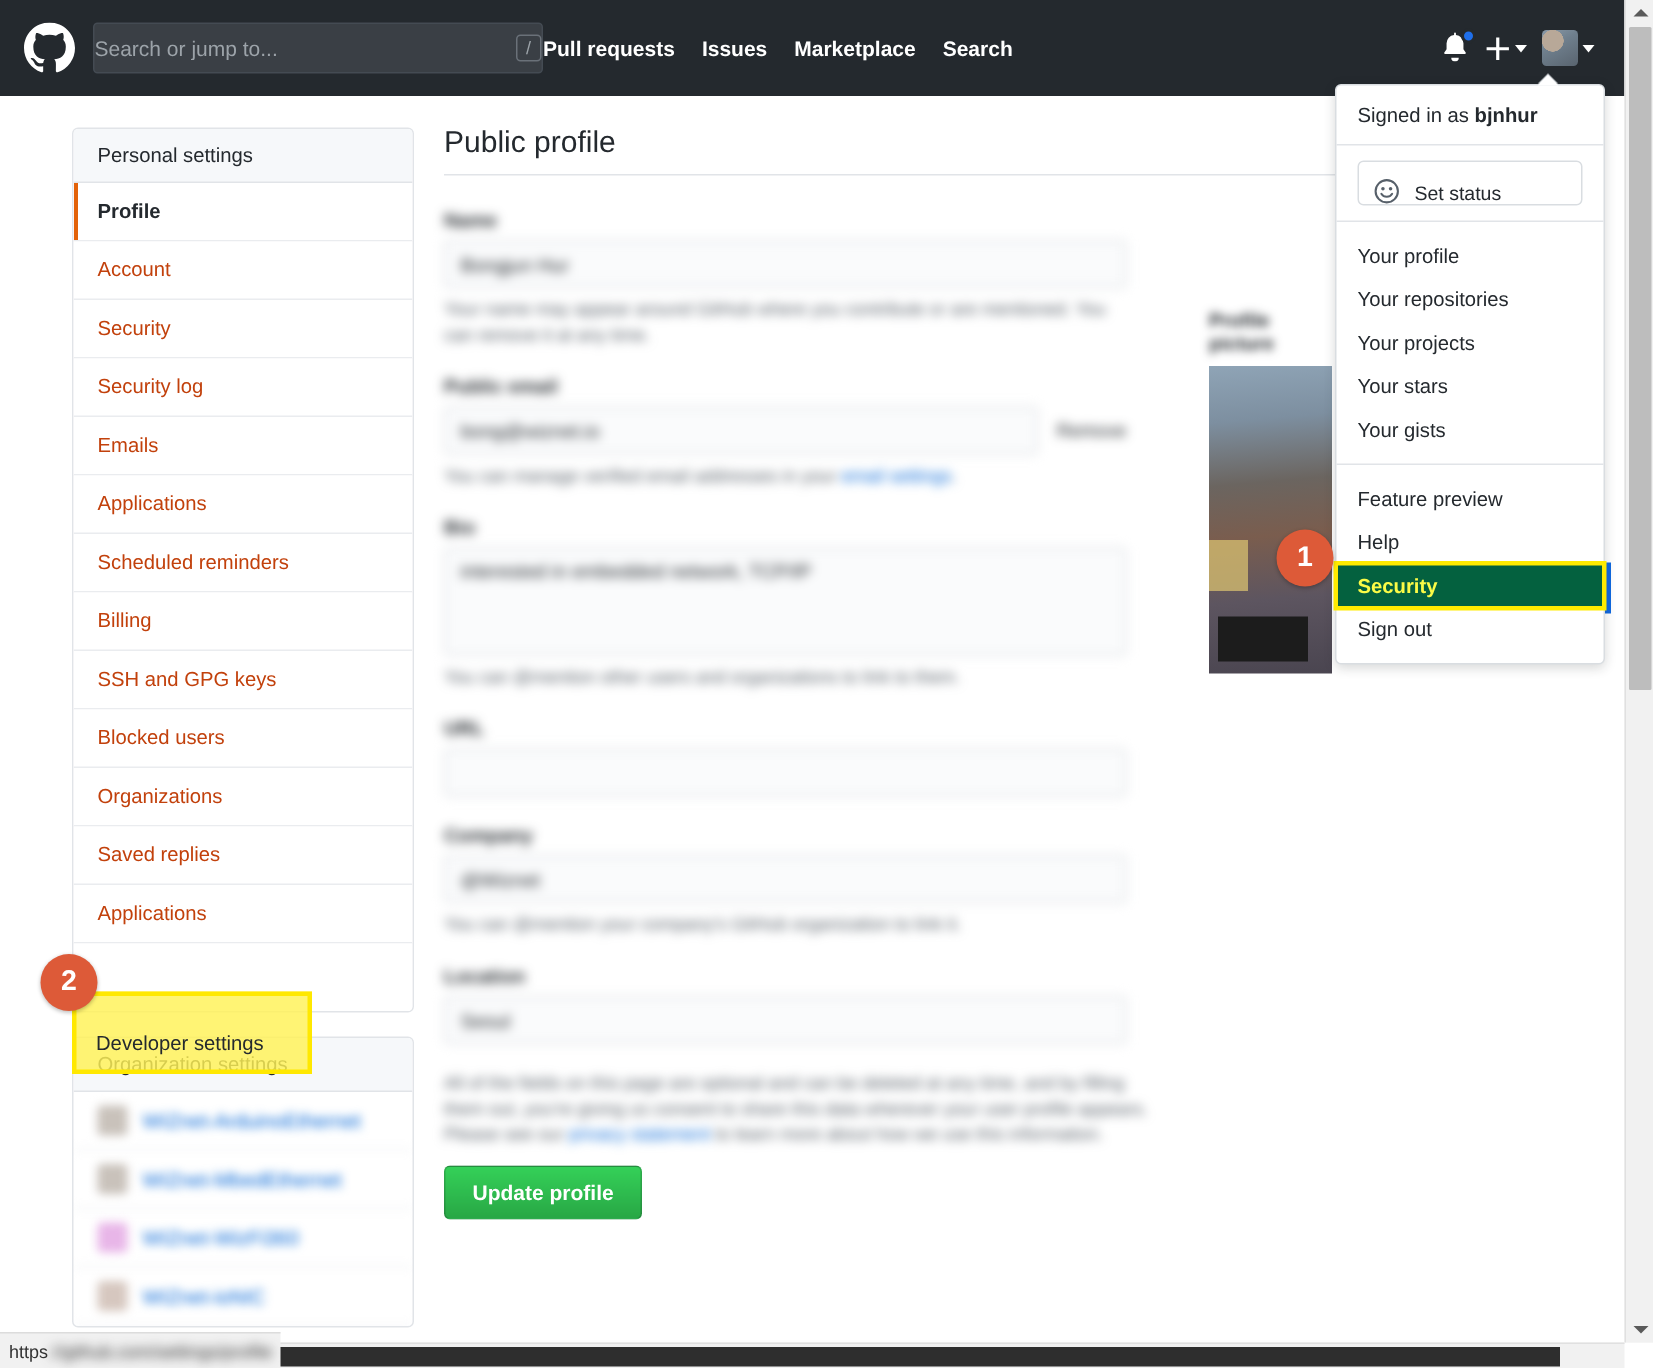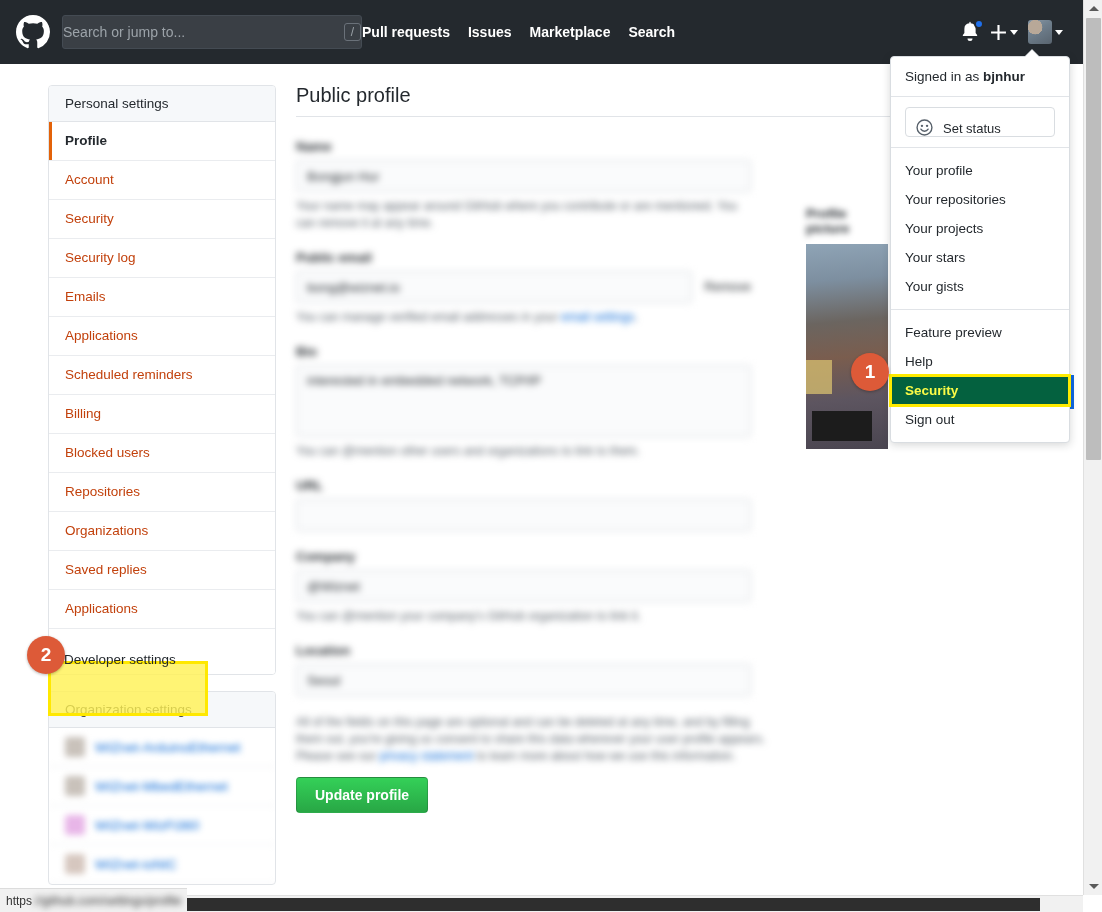--- a/index.html
+++ b/index.html
@@ -175,21 +175,21 @@
     position: absolute; left: 1062px; top: 375px; width: 12px; height: 34px;
     background: #1068e0; z-index: 1;
   }
 
   
   .yellow-box {
     position: absolute; left: 48px; top: 661px; width: 160px; height: 55px;
     background: rgba(255,241,86,0.82); border: 3px solid #ffe800; z-index: 20;
   }
   .yellow-label {
-    position: absolute; left: 64px; top: 652px; z-index: 21;
+    position: absolute; left: 64px; top: 688px; z-index: 21;
     font-size: 13.5px; color: #24292e;
   }
 
   
   .badge {
     position: absolute; width: 38px; height: 38px; border-radius: 50%;
     background: #dd5a38; color: #fff; font-size: 19px; font-weight: bold;
     display: flex; align-items: center; justify-content: center; z-index: 50;
     box-shadow: 0 1px 3px rgba(0,0,0,.28);
   }
@@ -314,24 +314,24 @@
         <div class="menu-item">
           <span>Applications</span>
         </div>
         <div class="menu-item">
           <span>Scheduled reminders</span>
         </div>
         <div class="menu-item">
           <span>Billing</span>
         </div>
         <div class="menu-item">
+          <span>SSH and GPG keys</span>
+        </div>
+        <div class="menu-item">
           <span>Blocked users</span>
-        </div>
-        <div class="menu-item">
-          <span>Repositories</span>
         </div>
         <div class="menu-item">
           <span>Organizations</span>
         </div>
         <div class="menu-item">
           <span>Saved replies</span>
         </div>
         <div class="menu-item">
           <span>Applications</span>
         </div>

